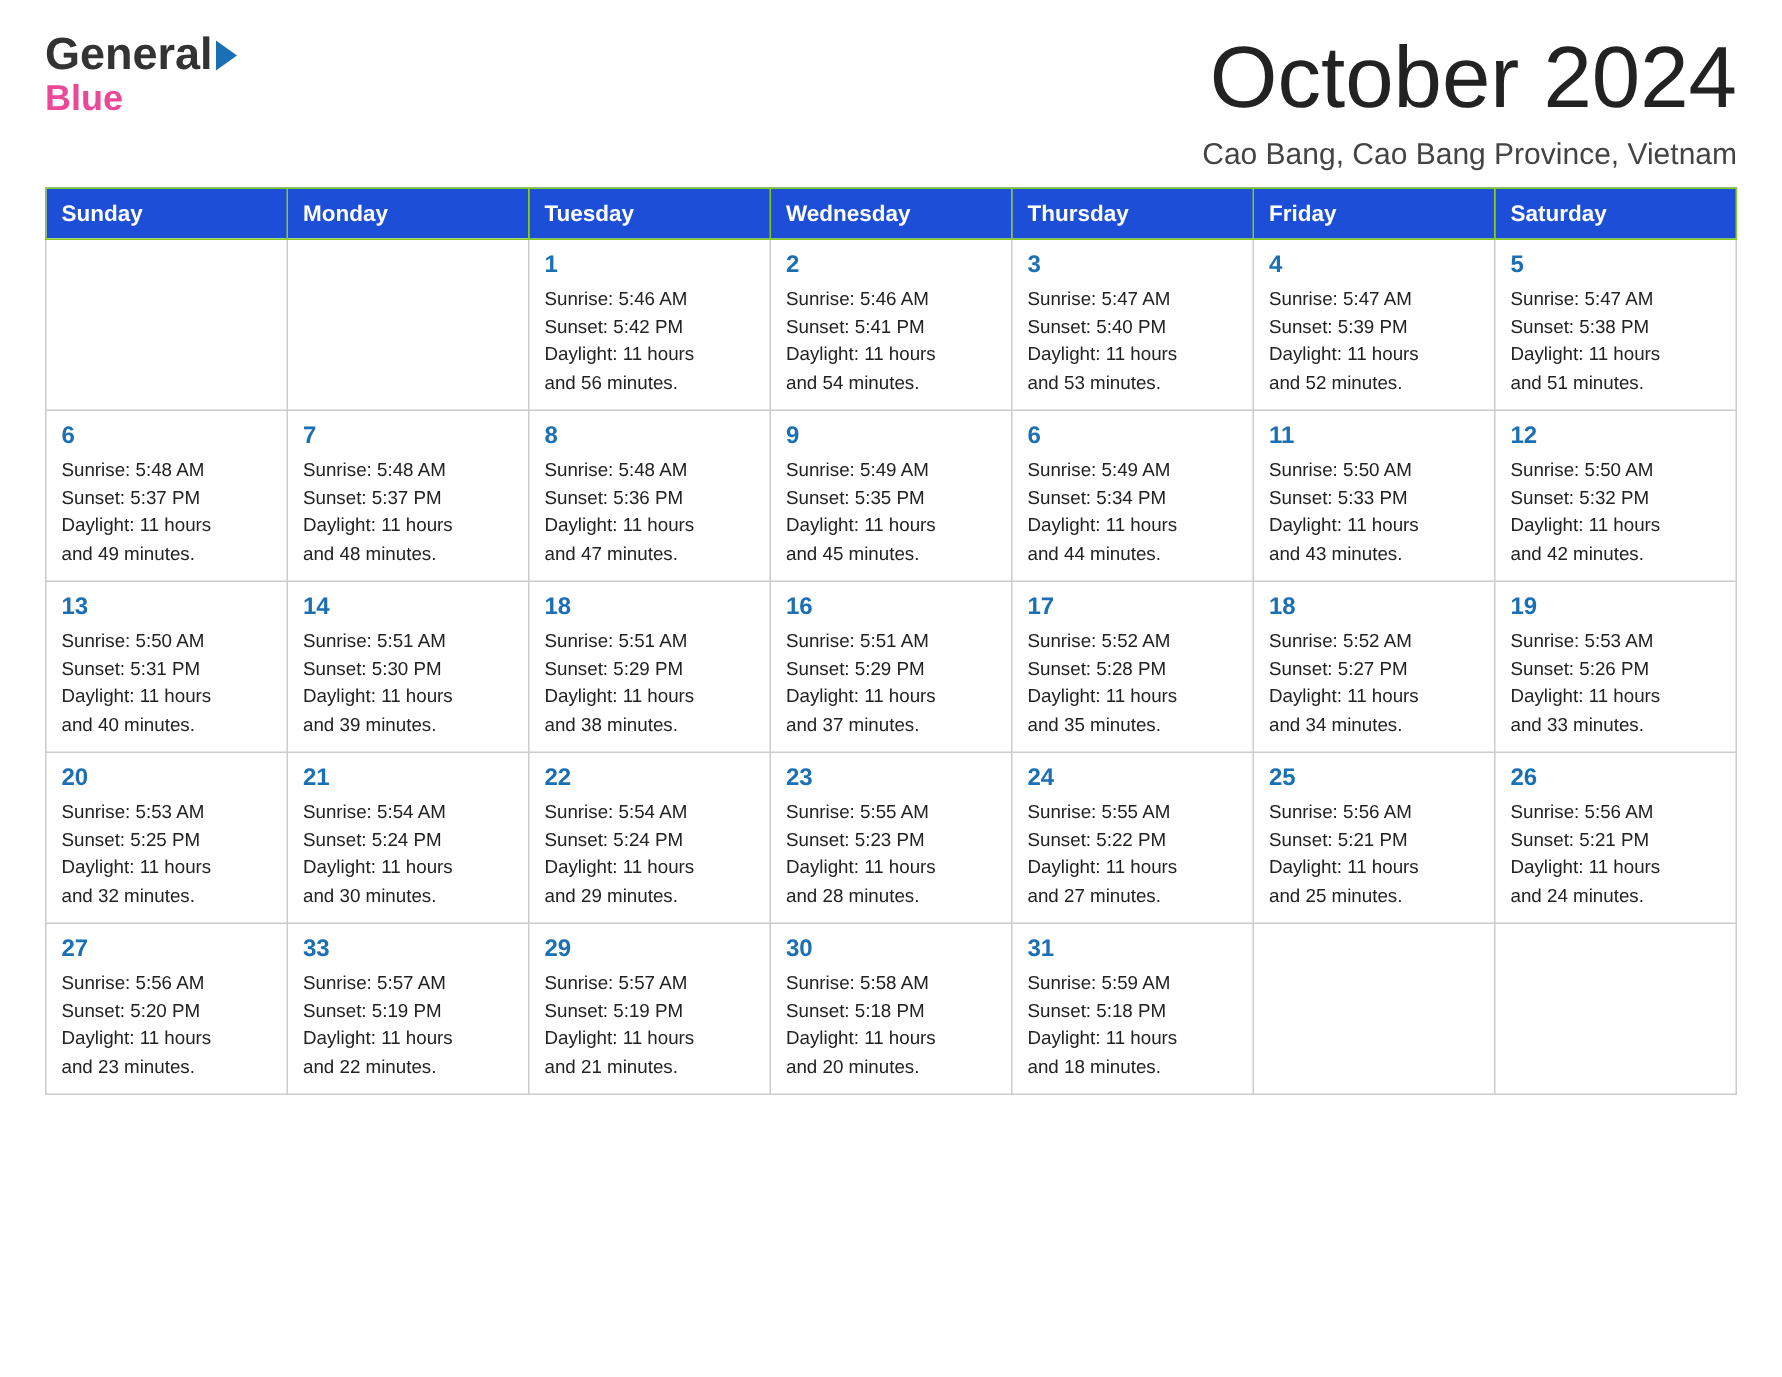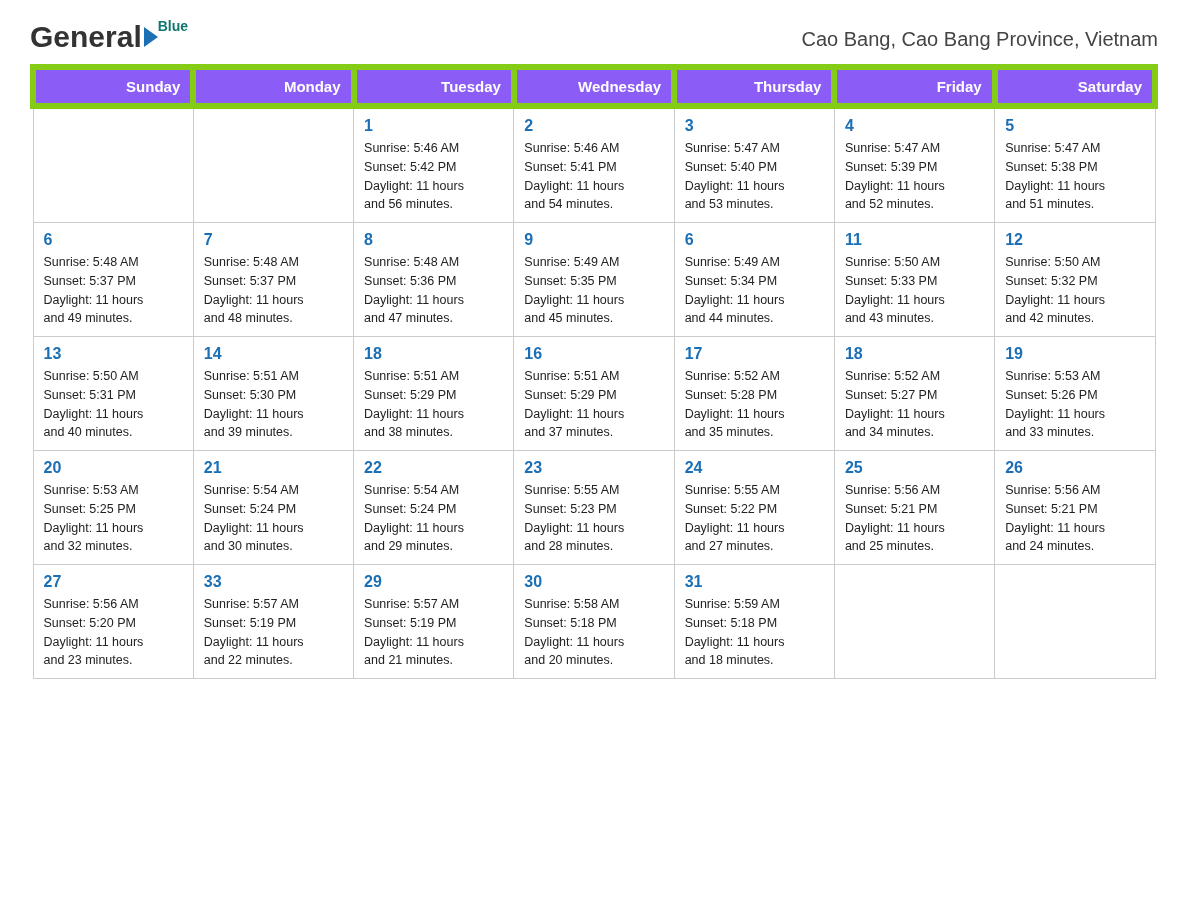--- a/index.html
+++ b/index.html
@@ -11,27 +11,27 @@
       padding: 20px 30px;
     }
     .header {
       display: flex;
       justify-content: space-between;
       align-items: flex-start;
       margin-bottom: 10px;
     }
     .logo {
       display: flex;
-      flex-direction: row;
+      flex-direction: column;
       align-items: flex-start;
     }
     .logo-bottom {
-      font-size: 14px;
+      font-size: 24px;
       font-weight: bold;
-      color: #0f766e;
+      color: #ec4899;
       margin-top: -2px;
     }
     .title-block {
       text-align: right;
     }
     .month-title {
       font-size: 58px;
       font-weight: normal;
       color: #222;
       line-height: 1.1;
@@ -40,27 +40,27 @@
       font-size: 20px;
       color: #444;
       margin-top: 8px;
     }
     .calendar {
       width: 100%;
       border-collapse: collapse;
       margin-top: 10px;
     }
     .calendar th {
-      background: #8b5cf6;
+      background: #1d4ed8;
       color: #fff;
       font-size: 15px;
       font-weight: bold;
       padding: 8px 10px;
-      text-align: right;
-      border: 6px solid #84cc16;
+      text-align: left;
+      border: 1px solid #84cc16;
     }
     .calendar td {
       vertical-align: top;
       padding: 8px 10px;
       border: 1px solid #ccc;
       font-size: 13px;
       color: #222;
       width: 14.28%;
       height: 110px;
     }
@@ -103,20 +103,21 @@
 
 <div class="header">
   <div class="logo">
     <div class="logo-row">
       <span class="logo-general">General</span>
       <span class="logo-triangle-right"></span>
     </div>
     <div class="logo-bottom">Blue</div>
   </div>
   <div class="title-block">
+    <div class="month-title">October 2024</div>
     <div class="location">Cao Bang, Cao Bang Province, Vietnam</div>
   </div>
 </div>
 
 <table class="calendar">
   <thead>
     <tr>
     <th>Sunday</th>
         <th>Monday</th>
         <th>Tuesday</th>

